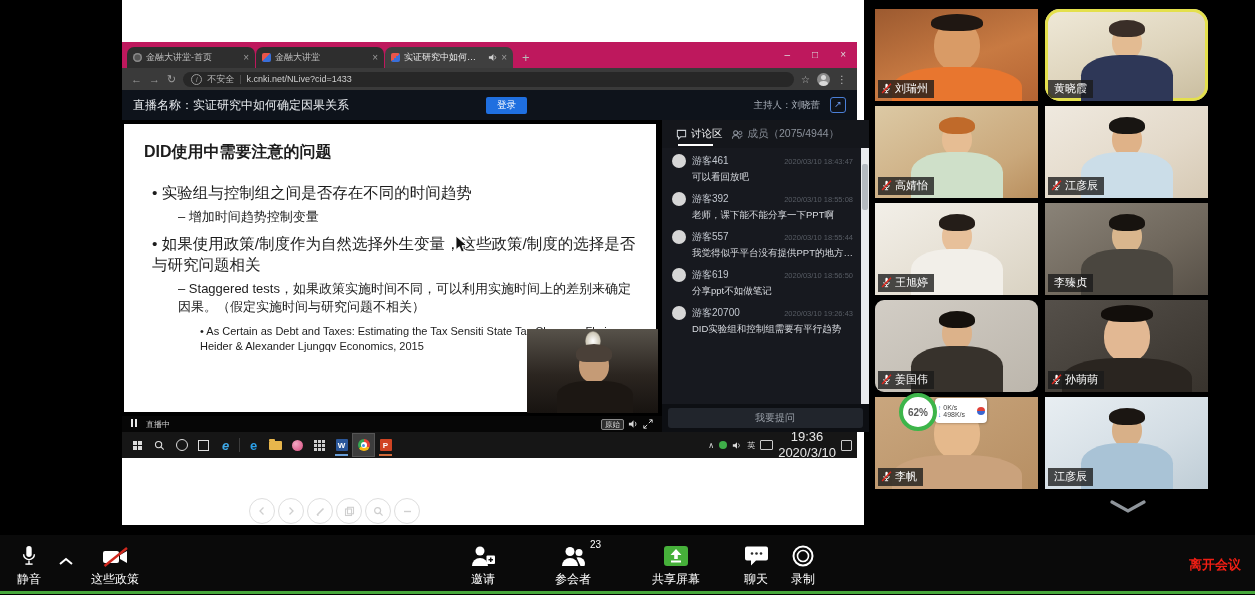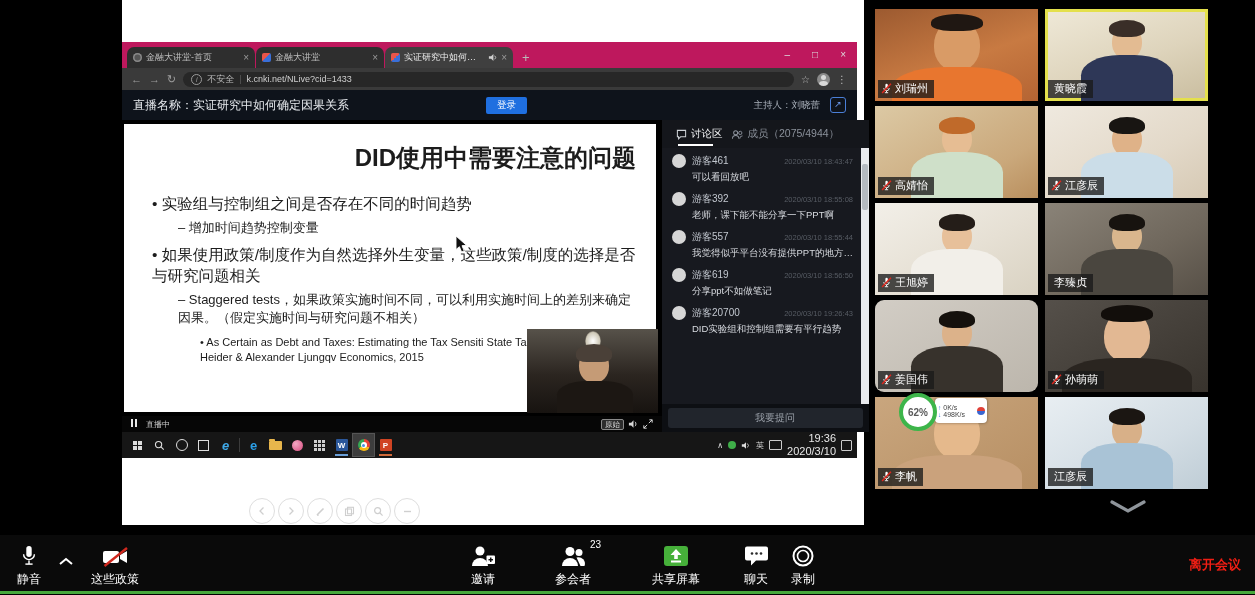--- a/index.html
+++ b/index.html
@@ -40,21 +40,21 @@
   .lh-greet{color:#8f97a2;font-size:14px;margin-left:18px;margin-top:47px;}
   .lh-login{background:#1f6fe0;color:#fff;font-size:9.5px;padding:2px 11px;border-radius:2px;margin-left:10px;border:none;}
   .lh-host{margin-left:auto;color:#a9b0ba;font-size:9.5px;}
   .lh-ext{width:14px;height:14px;border:1.5px solid #4a7fd8;border-radius:3px;color:#6d9bf0;font-size:9px;
           line-height:13px;text-align:center;margin-left:10px;}
   
   .content{display:flex;height:312px;background:#000;}
   .video{position:relative;width:540px;flex:none;background:#000;}
   .slide{position:absolute;left:2px;top:4px;width:532px;height:288px;background:#fff;color:#1c1c1c;
          padding:12px 20px 0 20px;box-sizing:border-box;overflow:hidden;}
-  .slide .stitle{font-size:24px;font-weight:600;text-align:right;margin:6px 0 20px 0;}
+  .slide .stitle{font-size:16px;font-weight:600;text-align:left;margin:6px 0 20px 0;}
   .bl1{font-size:15.5px;margin:0 0 4px 8px;}
   .bl1:before{content:"•  ";}
   .bl1s{font-size:13px;margin:2px 0 8px 34px;}
   .bl1s:before{content:"– ";}
   .refl{font-size:11px;margin:4px 0 0 56px;line-height:1.35;}
   .refl:before{content:"• ";}
   .webcam{position:absolute;left:405px;top:209px;width:131px;height:84px;overflow:hidden;
           background:linear-gradient(180deg,#57524a,#2b2520 55%,#171310);}
   .webcam .lamp{position:absolute;left:58px;top:2px;width:16px;height:20px;border-radius:50%;
           background:radial-gradient(#fff, #cfc9b8 60%, transparent 75%);}
@@ -118,38 +118,38 @@
   .wicon{width:12px;height:12px;background:#2b579a;color:#fff;font-size:8px;font-weight:bold;display:flex;
          align-items:center;justify-content:center;border-radius:1px;}
   .chromec{width:12px;height:12px;border-radius:50%;background:conic-gradient(#e84335 0 33%,#f8bb15 33% 66%,#34a853 66% 100%);position:relative;}
   .chromec:before{content:"";position:absolute;left:3px;top:3px;width:6px;height:6px;border-radius:50%;background:#fff;}
   .chromec:after{content:"";position:absolute;left:4.5px;top:4.5px;width:3px;height:3px;border-radius:50%;background:#4a90e2;}
   .picon{width:12px;height:12px;background:#d04423;color:#fff;font-size:8px;font-weight:bold;display:flex;
          align-items:center;justify-content:center;border-radius:1px;}
   .tray{margin-left:auto;display:flex;align-items:center;gap:5px;color:#ddd;font-size:8px;}
   .gdot{width:8px;height:8px;border-radius:50%;background:#3fae49;}
   .kbd{width:11px;height:8px;border:1px solid #ccc;border-radius:1px;}
-  .clock{text-align:right;line-height:1.2;font-size:11px;color:#e8e8e8;}
+  .clock{text-align:center;line-height:1.2;font-size:13px;color:#e8e8e8;}
   .notif{width:9px;height:9px;border:1px solid #ccc;border-radius:1px;}
   
   .ghosts{position:absolute;left:127px;top:498px;display:flex;gap:3px;}
   .gc{width:24px;height:24px;border-radius:50%;border:1px solid #dedede;display:flex;align-items:center;justify-content:center;background:#fff;}
   
   .vgrid{position:absolute;left:875px;top:9px;width:333px;display:grid;grid-template-columns:163px 163px;
          grid-auto-rows:92px;column-gap:7px;row-gap:5px;}
   .tile{position:relative;overflow:hidden;background:#222;}
   .tile.speaking{outline:3px solid #e4e04c;outline-offset:-3px;}
   .sil i{position:absolute;left:50%;transform:translateX(-50%);}
   .hd{top:16px;width:30px;height:34px;border-radius:50% 50% 46% 46%;background:var(--skin,#d8ae88);}
   .hd:before{content:"";position:absolute;left:-3px;top:-5px;right:-3px;height:17px;border-radius:50% 50% 38% 38%;background:var(--hair,#2a2420);}
   .bd{top:46px;width:92px;height:48px;border-radius:42% 42% 0 0;background:var(--shirt,#555);}
   .big .hd{width:46px;height:52px;top:10px;}
   .big .bd{top:58px;width:130px;}
   .t1{background:linear-gradient(160deg,#9c5a30,#c87a42 55%,#b56433);--skin:#d99b66;--hair:#1f1712;--shirt:#e8762f;}
-  .t2{background:linear-gradient(160deg,#efe9d8,#ded4bc 55%,#c9bd9f);--skin:#e3bb92;--hair:#3a2e28;--shirt:#2e3757;}
+  .t2{background:linear-gradient(160deg,#efe9d8,#ded4bc 55%,#c9bd9f);border-radius:15px;--skin:#e3bb92;--hair:#3a2e28;--shirt:#2e3757;}
   .t3{background:linear-gradient(150deg,#dcc9a4,#caa87b 70%,#b98f5e);--skin:#e6bd93;--hair:#c06a2a;--shirt:#cfe0c9;}
   .t4{background:linear-gradient(150deg,#efe9df,#e3d9c9 60%,#d6c9b4);--skin:#dfb288;--hair:#181512;--shirt:#cbdde8;}
   .t5{background:linear-gradient(150deg,#f2efe8,#e6e0d4 55%,#d9d2c2);--skin:#e7c09a;--hair:#241d18;--shirt:#f2efe9;}
   .t6{background:linear-gradient(150deg,#8a8378,#6f675c 60%,#575047);--skin:#d9b68d;--hair:#17130f;--shirt:#4a463f;}
   .t7{background:linear-gradient(150deg,#d2cdc5,#bcb6ac);border-radius:9px;--skin:#dcb28a;--hair:#15110d;--shirt:#37322c;}
   .t8{background:linear-gradient(150deg,#55504a,#38332d);--skin:#e2b893;--hair:#120e0b;--shirt:#2a2520;}
   .t9{background:linear-gradient(150deg,#c9a67e,#b78f63);--skin:#e5b98c;--hair:#2a211b;--shirt:#caa27c;}
   .t10{background:linear-gradient(150deg,#e8eef2,#d3dde4 60%,#bfcdd6);--skin:#d8b088;--hair:#1b1612;--shirt:#a9c3d6;}
   .nametag{position:absolute;left:3px;bottom:3px;display:flex;align-items:center;gap:3px;background:rgba(25,25,25,.78);
            color:#fff;font-size:11px;padding:1px 6px 2px 3px;}

